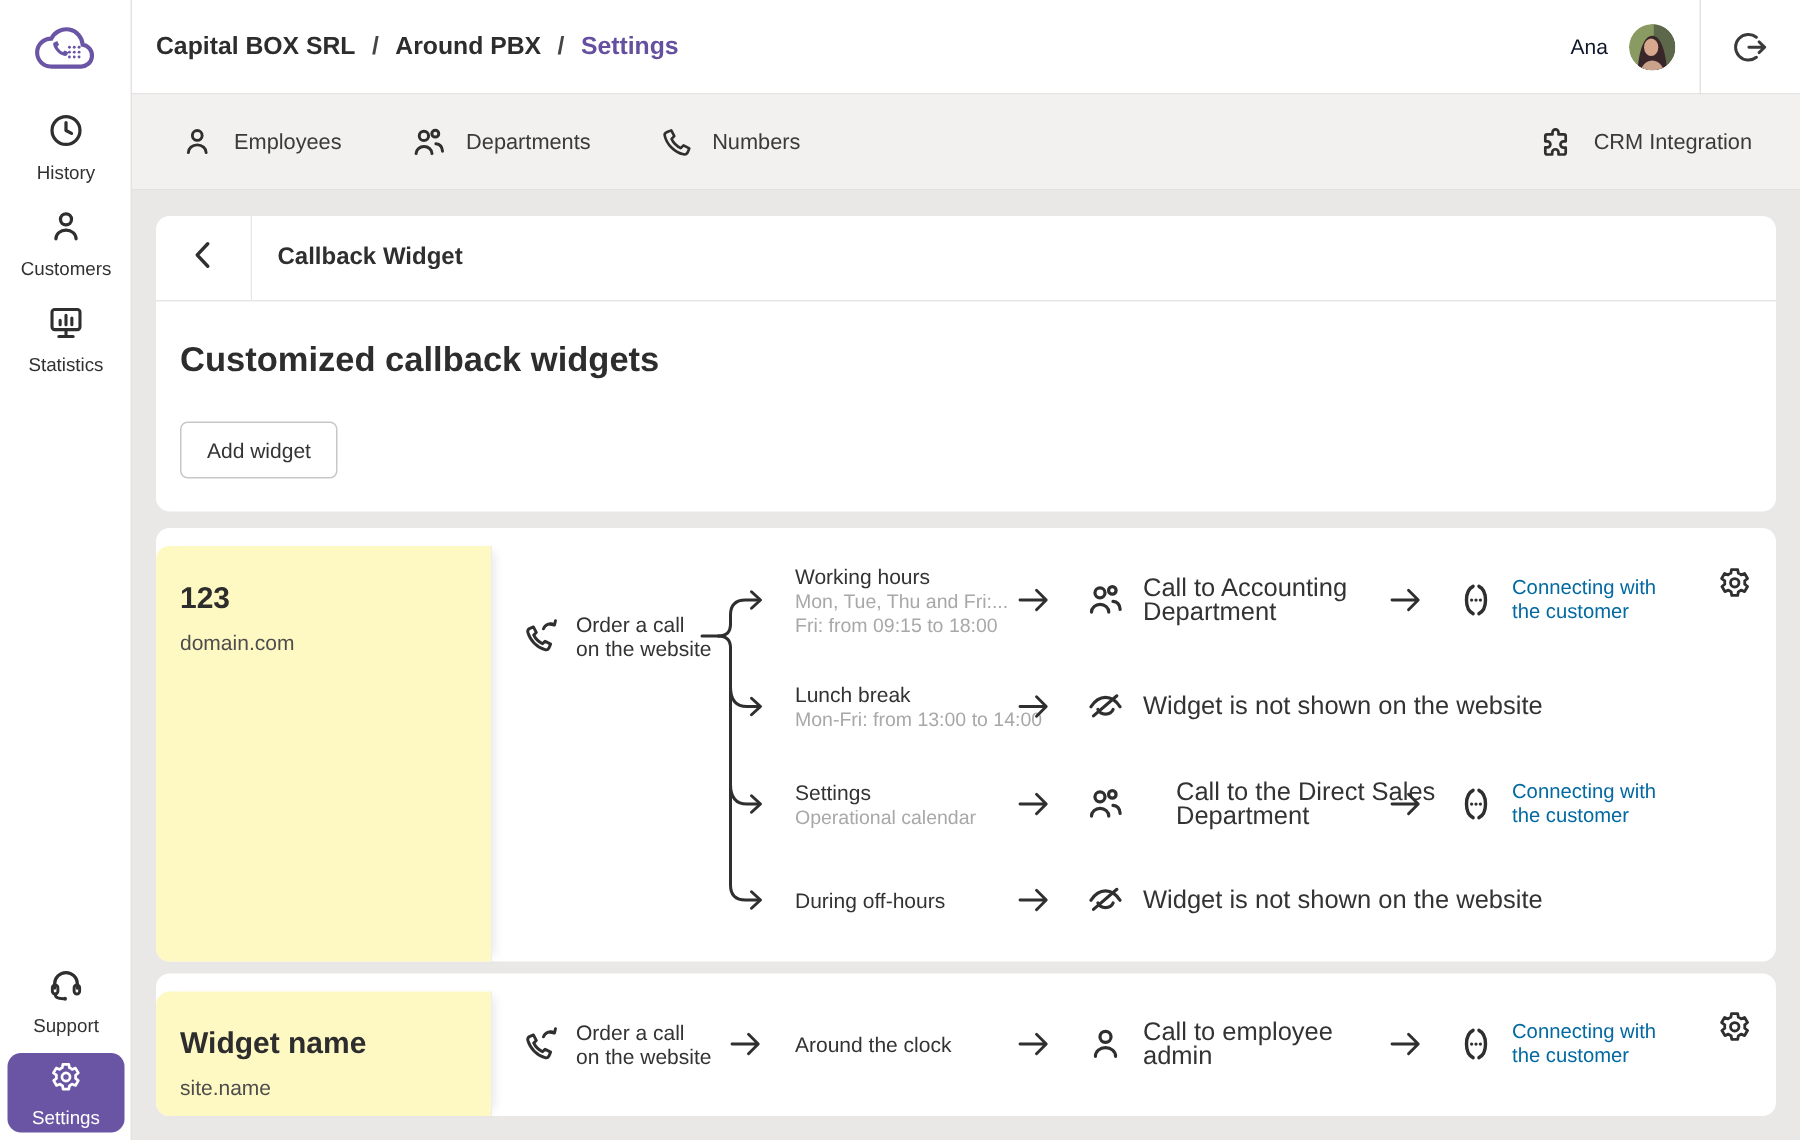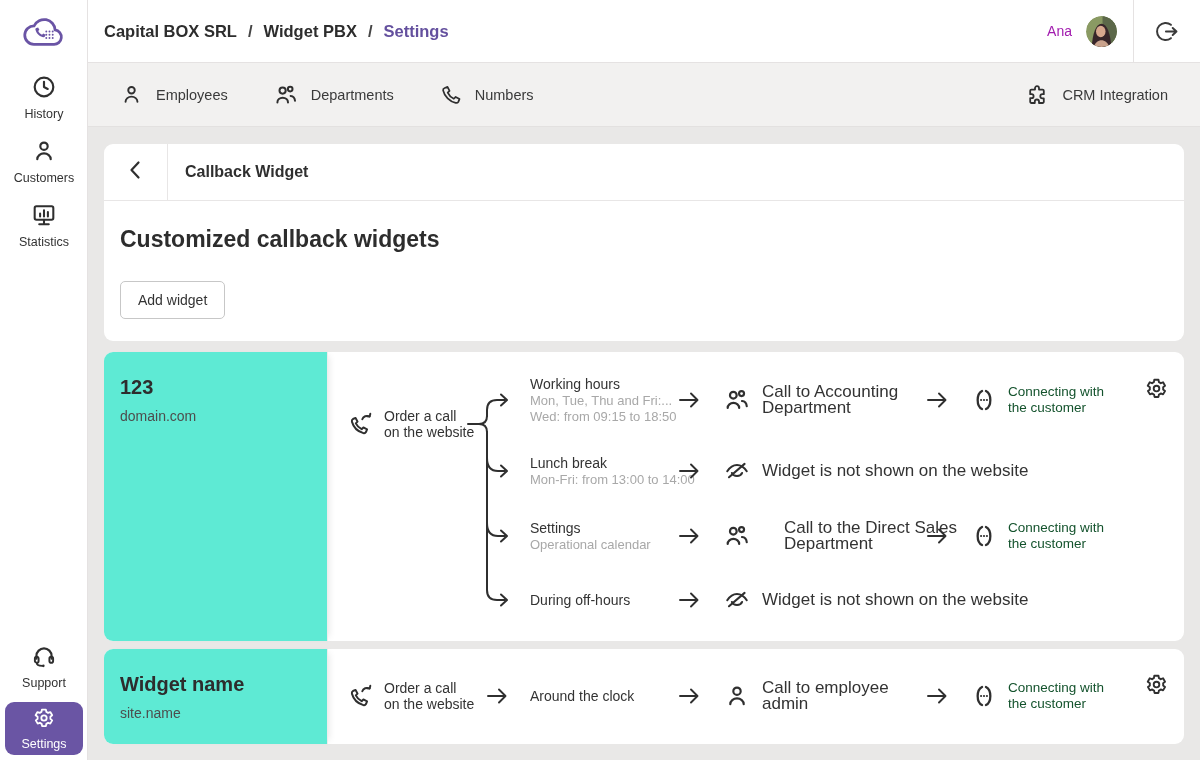--- a/index.html
+++ b/index.html
@@ -13,21 +13,21 @@
   .side-item .lbl { font-size:12.5px; color:#323232; }
   .side-item.active { left:5px; width:78px; height:53px; background:#6a55a4; border-radius:9px; justify-content:center; color:#fff; }
   .side-item.active .lbl { color:#fff; }
 
   
   .header { position:absolute; left:88px; top:0; width:1112px; height:63px; background:#fff; border-bottom:1px solid #e5e2e2; display:flex; align-items:center; }
   .crumbs { display:flex; align-items:center; gap:11px; margin-left:16px; font-size:16.5px; font-weight:700; color:#2d2d2d; }
   .crumb-sep { color:#454545; font-weight:600; }
   .crumb-current { color:#64509e; }
   .header-right { margin-left:auto; display:flex; align-items:center; height:100%; }
-  .user-name { font-size:14px; color:#a21caf; margin-right:14px; }
+  .user-name { font-size:14px; color:#0f172a; margin-right:14px; }
   .avatar { width:31px; height:31px; border-radius:50%; overflow:hidden; cursor:pointer; }
   .hdr-divider { width:1px; height:63px; background:#e5e2e2; margin-left:16px; }
   .logout { width:66px; display:flex; justify-content:center; color:#3a3a3a; cursor:pointer; }
 
   
   .tabbar { position:absolute; left:88px; top:63px; width:1112px; height:64px; background:#f2f1f0; border-bottom:1px solid #e3e1e0; display:flex; align-items:stretch; padding:0 16px; }
   .tab { display:flex; align-items:center; gap:13px; padding:0 16px; margin-right:14px; font-size:14.5px; color:#3a3a3a; cursor:pointer; border-bottom:3px solid transparent; padding-top:3px;justify-content:space-between; }
   .tab .t-ic { display:flex; color:#2f2f2f; }
   .tab.active { color:#64509e; border-bottom-color:#5e4796; }
   .tab.active .t-ic { color:#64509e; }
@@ -37,34 +37,34 @@
   .content { position:absolute; left:88px; top:127px; width:1112px; height:633px; }
   .card { position:relative; margin:0 16px; background:#fff; border-radius:9px; }
 
   .card.head-card { margin-top:17px; height:197px; }
   .back-zone { position:absolute; left:0; top:0; width:64px; height:56px; border-right:1px solid #e8e6e6; display:flex; align-items:center; justify-content:center; color:#2f2f2f; cursor:pointer; border-top-left-radius:9px; }
   .title-row { position:absolute; left:64px; top:0; right:0; height:56px; display:flex; align-items:center; padding-left:17px; font-size:16px; font-weight:700; color:#2f2f2f; }
   .head-rule { position:absolute; left:0; top:56px; right:0; height:1px; background:#e8e6e6; }
   .big-heading { position:absolute; left:16px; top:82px; font-size:23px; font-weight:700; color:#2d2d2d; }
   .add-btn { position:absolute; left:16px; top:137px; height:38px; padding:0 17px; background:#fff; border:1px solid #c7c7c7; border-radius:5px; font-size:14px; color:#333; font-family:"Liberation Sans", sans-serif; cursor:pointer; }
 
-  .widget-card .wleft { position:absolute; left:0; top:0; bottom:0; width:224px; border-right:1px solid #ededed; box-shadow:5px 0 7px -4px rgba(0,0,0,0.10); border-radius:9px 0 0 9px; background:#5eead4;padding-left:32px; }
+  .widget-card .wleft { position:absolute; left:0; top:12px; bottom:0; width:224px; border-right:1px solid #ededed; box-shadow:5px 0 7px -4px rgba(0,0,0,0.10); border-radius:9px 0 0 9px; background:#fef9c3;padding-left:32px; }
   .wname { position:absolute; left:16px; top:24px; font-size:20px; font-weight:700; color:#2d2d2d; }
   .wsite { position:absolute; left:16px; top:56px; font-size:14px; color:#4d4d4d; }
   .widget-card { }
   .card.w1 { margin-top:11px; height:289px; }
   .card.w2 { margin-top:8px; height:95px; }
 
   .fi { position:absolute; transform:translateY(-50%); }
   .flow-text { font-size:14px; line-height:16px; color:#333; }
   .cond-title { font-size:14px; line-height:18px; color:#333; }
   .cond-sub { font-size:13px; line-height:16px; color:#a8a8a8; }
   .act-text { font-size:17px; line-height:16px; color:#333; }
   .nowrap { white-space:nowrap; }
-  .res-text { font-size:13.5px; line-height:16px; color:#14532d; width:100px; }
+  .res-text { font-size:13.5px; line-height:16px; color:#0369a1; width:100px; }
   .icon-dark { color:#2f2f2f; display:flex; }
   .gear-btn { position:absolute; background:none; border:none; color:#2f2f2f; cursor:pointer; padding:0; display:flex; }
 </style>
 </head>
 <body>
 
 <svg width="0" height="0" style="position:absolute">
   <defs>
     <g id="i-arrow">
         <path d="M3,12 H20 M14,5.5 L20.5,12 L14,18.5" fill="none" stroke="currentColor" stroke-width="1.9" stroke-linecap="round" stroke-linejoin="round"></path>
@@ -190,21 +190,21 @@
             <use href="#i-gear"></use>
           </svg></span>
       <span class="lbl">Settings</span>
     </div>
   </nav>
 
   <header class="header">
     <div class="crumbs">
       <span>Capital BOX SRL</span>
       <span class="crumb-sep">/</span>
-      <span>Widget PBX</span>
+      <span>Around PBX</span>
       <span class="crumb-sep">/</span>
       <span class="crumb-current">Settings</span>
     </div>
     <div class="header-right">
       <span class="user-name">Ana</span>
       <span class="avatar">
         <svg width="31" height="31" viewBox="0 0 30 30">
           <defs>
               <clipPath id="av">
                 <circle cx="15" cy="15" r="15"></circle>
@@ -305,21 +305,21 @@
           <path d="M27,72 Q27,85 38,85 H45"></path>
           <path d="M41,79.5 L47,85 L41,90.5"></path>
           <path d="M27,137 Q27,150 38,150 H45"></path>
           <path d="M41,144.5 L47,150 L41,155.5"></path>
         </g>
       </svg>
 
       <div class="fi" style="left:426px; top:48px">
         <div class="cond-title">Working hours</div>
         <div class="cond-sub">Mon, Tue, Thu and Fri:...</div>
-        <div class="cond-sub">Wed: from 09:15 to 18:50</div>
+        <div class="cond-sub">Fri: from 09:15 to 18:00</div>
       </div>
       <span class="fi icon-dark" style="left:572px; top:48px">
           <svg width="26" height="24" viewBox="0 0 24 24">
             <use href="#i-arrow"></use>
           </svg>
         </span>
       <span class="fi icon-dark" style="left:620px; top:48px">
           <svg width="26" height="26" viewBox="0 0 24 24">
             <use href="#i-people"></use>
           </svg>

